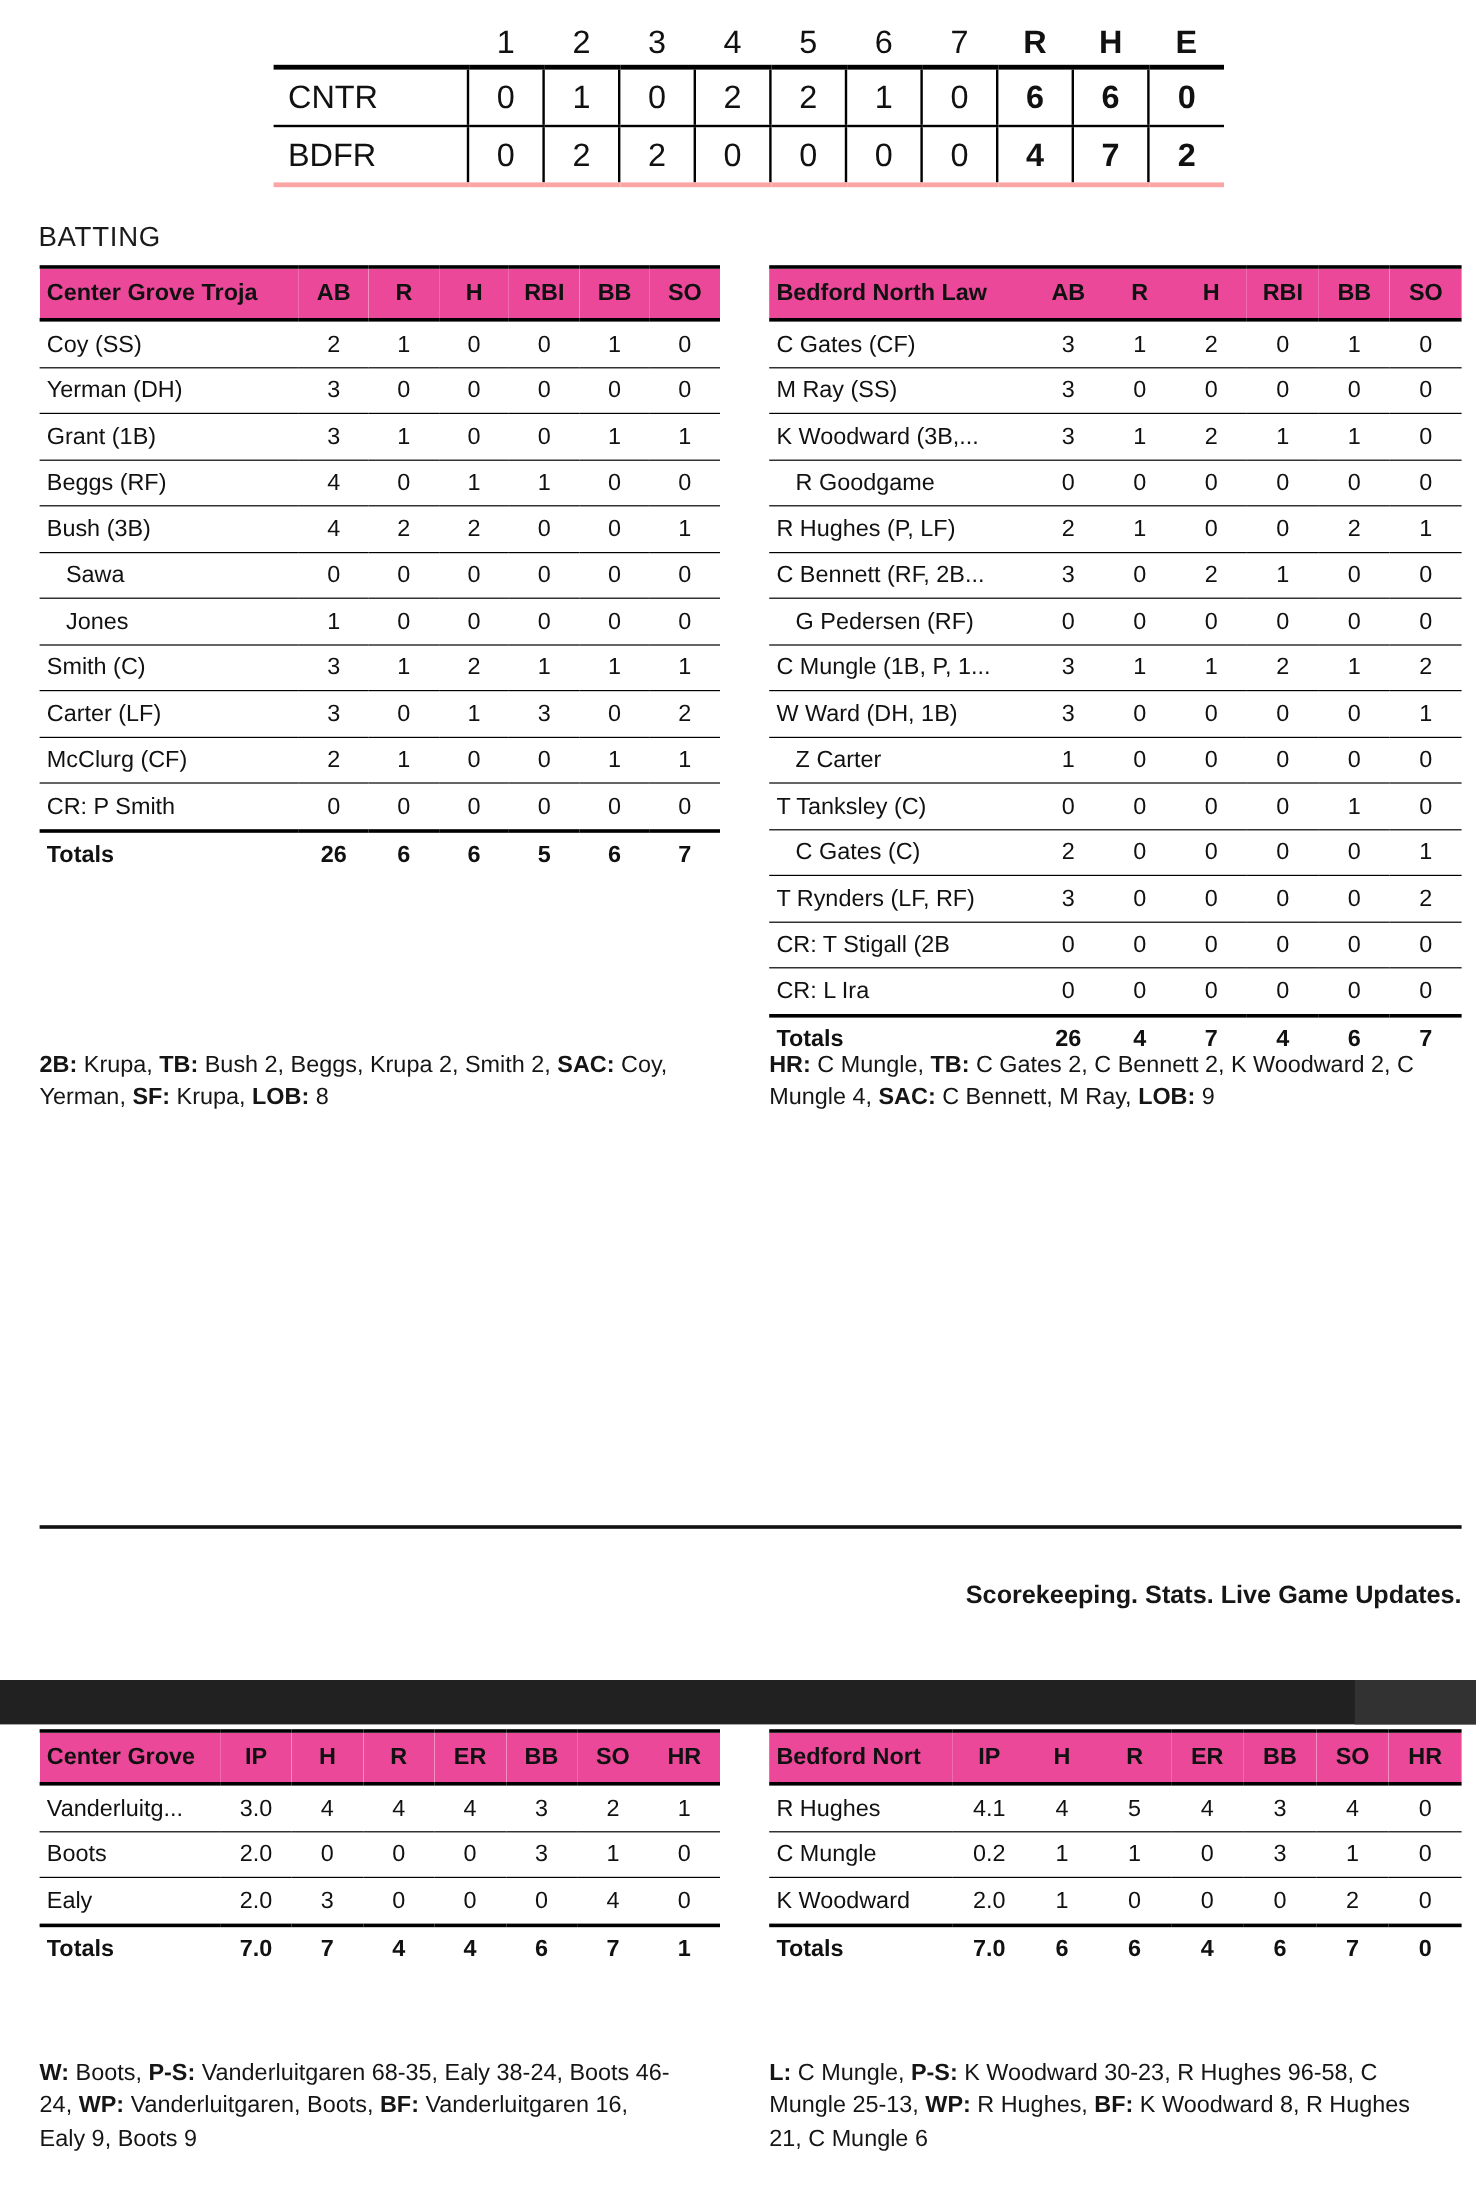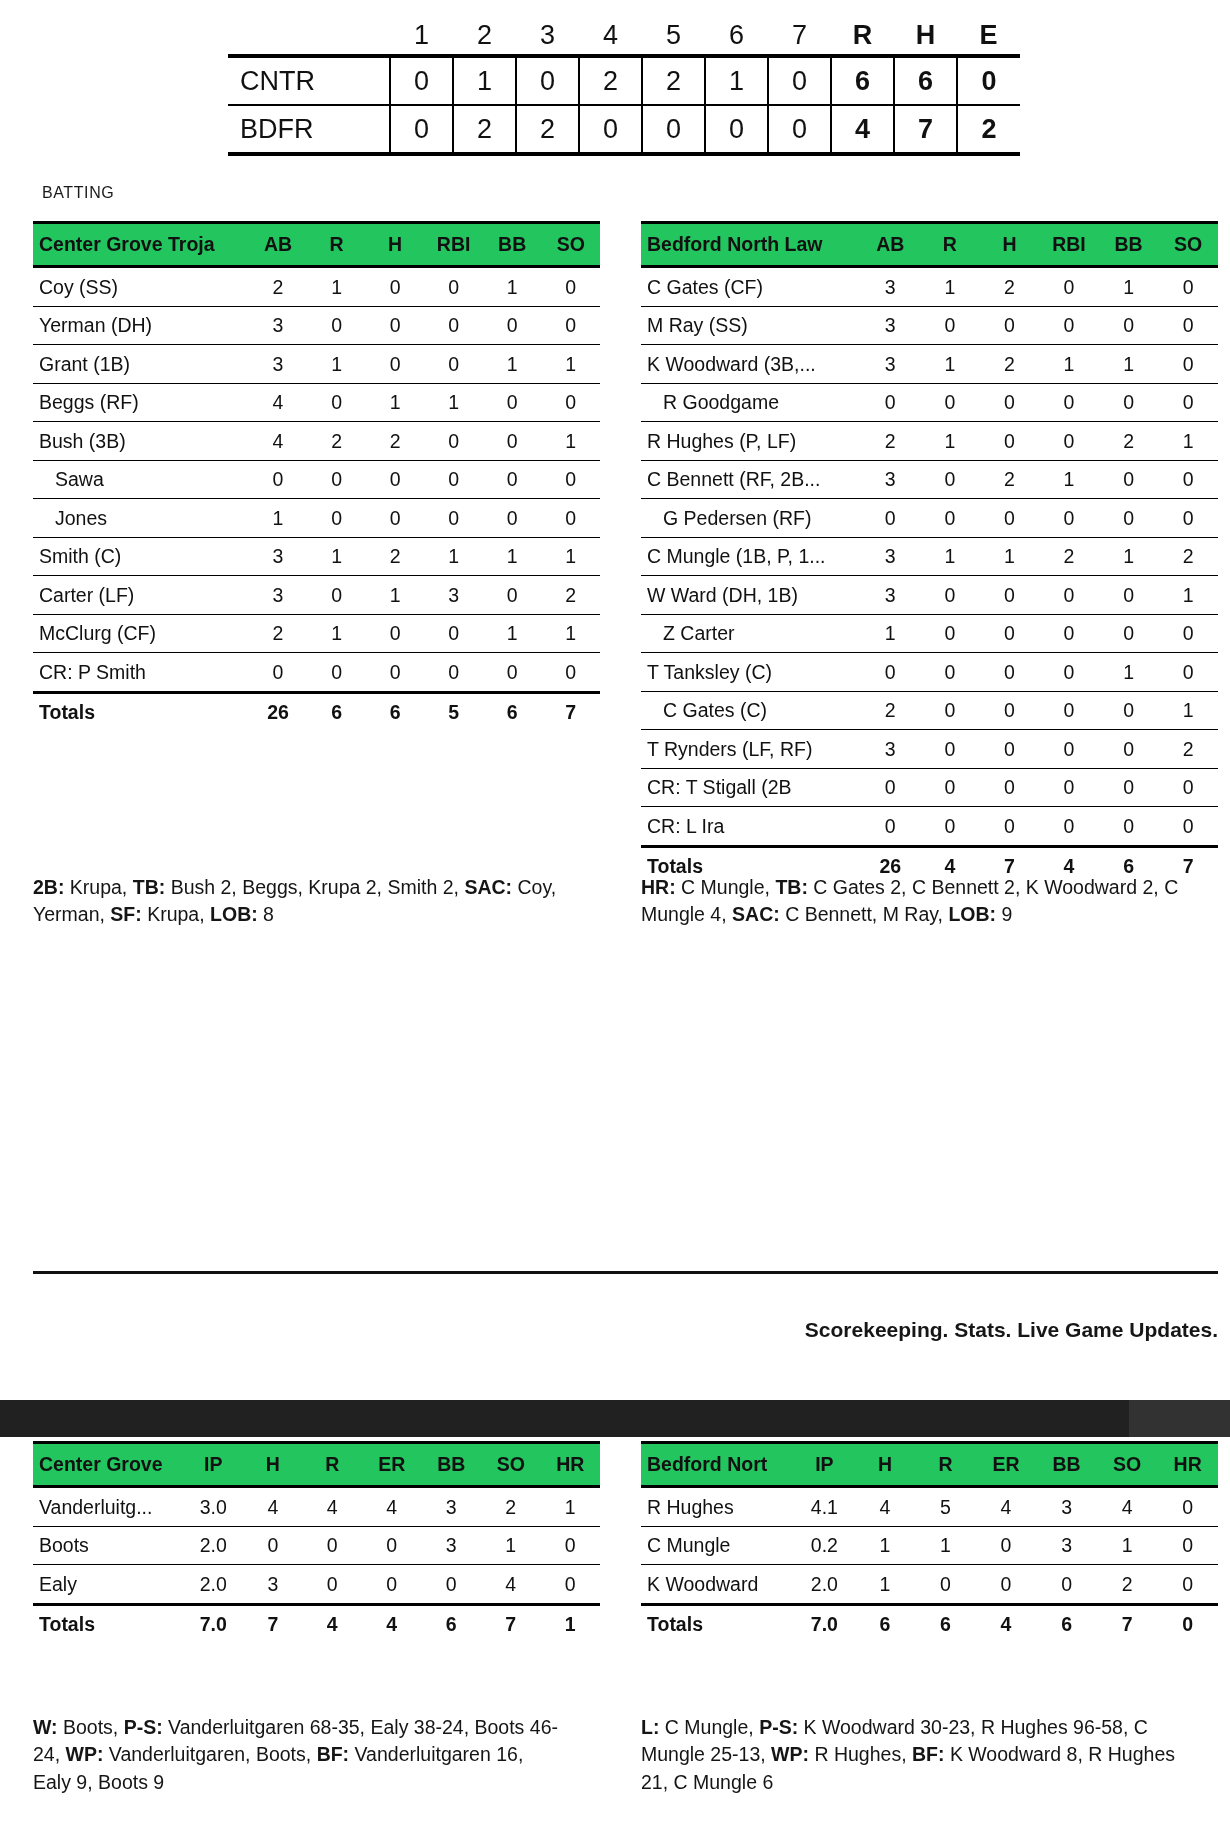--- a/index.html
+++ b/index.html
@@ -11,42 +11,42 @@
              table-layout:fixed;font-size:27px;}
   .linescore th,.linescore td{padding:0;}
   .linescore th{font-weight:400;height:38px;text-align:center;vertical-align:middle;
                 border-bottom:4px solid #000;}
   .linescore th.ls-corner{width:162px;}
   .linescore th.ls-inning-h,.linescore th.ls-sum-h{width:63px;}
   .linescore th.ls-sum-h{font-weight:700;}
   .linescore td{height:46px;text-align:center;vertical-align:middle;
                 border-left:2px solid #000;border-bottom:2px solid #000;}
   .linescore td.ls-team{border-left:none;text-align:left;padding-left:12px;}
-  .linescore tbody tr:last-child td{border-bottom:4px solid #000000;}
+  .linescore tbody tr:last-child td{border-bottom:4px solid #fca5a5;}
   .linescore td.ls-sum{font-weight:700;}
 
   
-  .section-title{position:absolute;left:42px;font-size:16px;letter-spacing:.6px;color:#1a1a1a;}
+  .section-title{position:absolute;left:32px;font-size:23px;letter-spacing:.6px;color:#1a1a1a;}
   #batting-title{top:184px;}
   #pitching-title{top:1466px;}
 
   
   .cols{position:absolute;left:33px;width:1185px;display:flex;
         justify-content:space-between;align-items:flex-start;}
   #batting-cols{top:221px;}
   #pitching-cols{top:1441px;}
   #batting-notes{top:874px;}
   #pitching-notes{top:1714px;}
   .col-l{width:567px;}
   .col-r{width:577px;}
 
   
   .stats{border-collapse:collapse;width:100%;table-layout:fixed;font-size:19.5px;
          border-top:3px solid #000;}
-  .stats th{background:#22c55e;border-bottom:3px solid #000;font-weight:700;
+  .stats th{background:#ec4899;border-bottom:3px solid #000;font-weight:700;
             padding:9px 0;text-align:center;white-space:nowrap;overflow:hidden;}
   .stats th.name{text-align:left;padding-left:6px;}
   .stats.bat th.name{width:37%;}
   .stats.pit th.name{width:25.5%;}
   .stats td{border-bottom:1.5px solid #000;padding:7.5px 0 7px;text-align:center;
             white-space:nowrap;overflow:hidden;}
   .stats td.name{text-align:left;padding-left:6px;}
   .stats td.indent{padding-left:22px;}
   .stats tr.totals td{font-weight:700;border-top:3px solid #000;border-bottom:none;}
 

